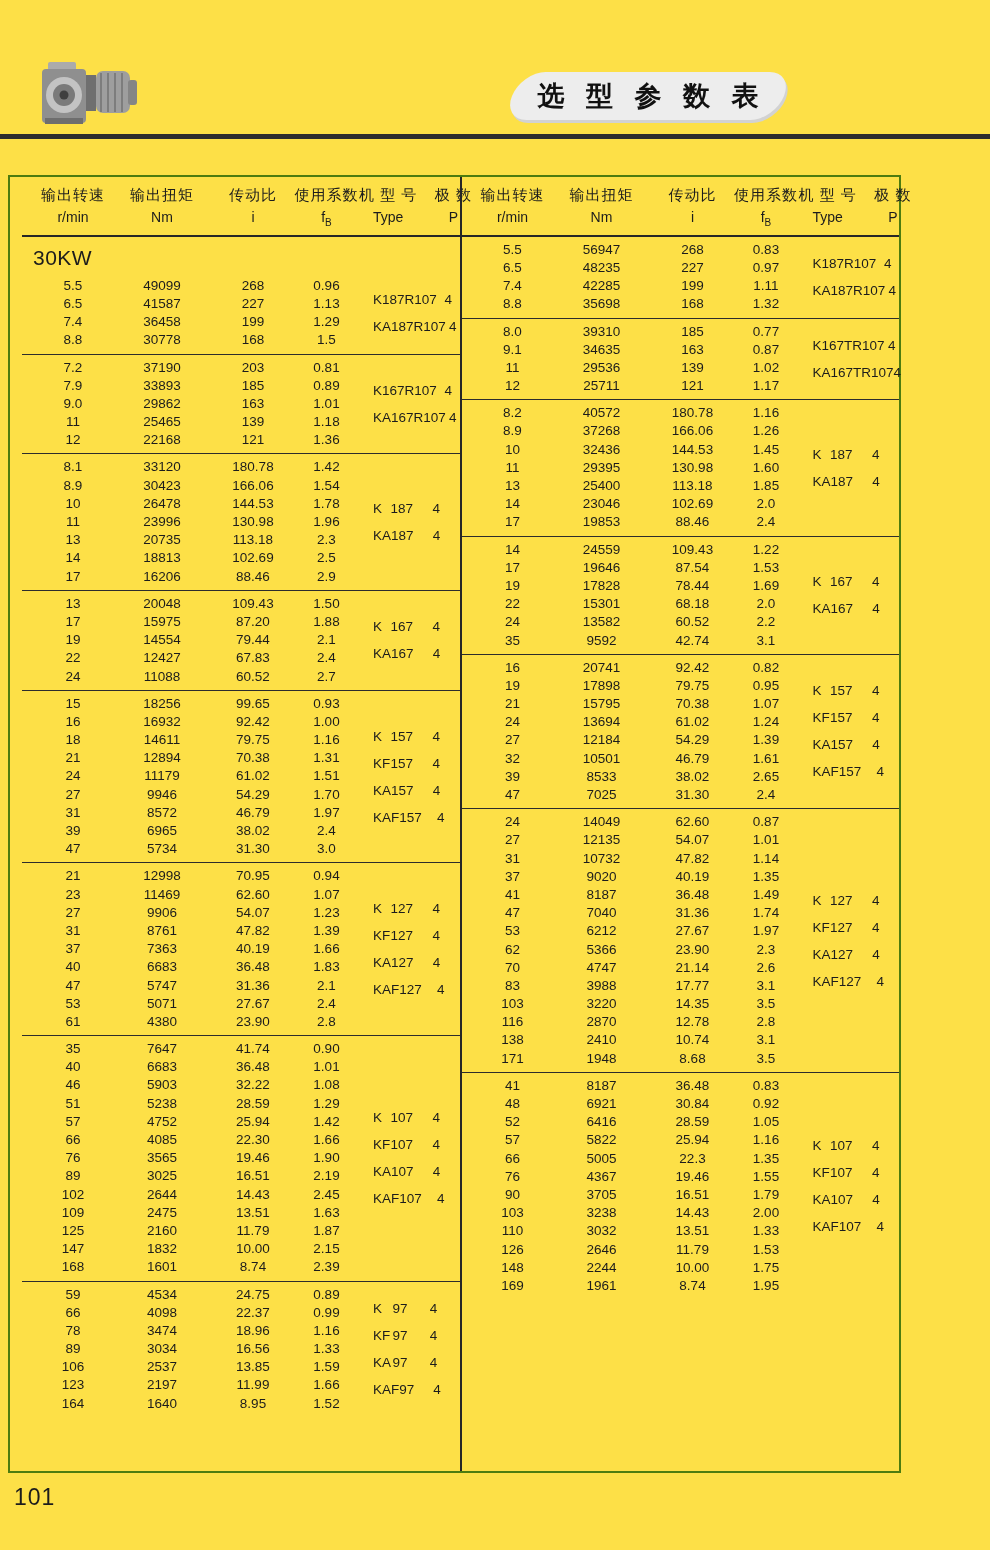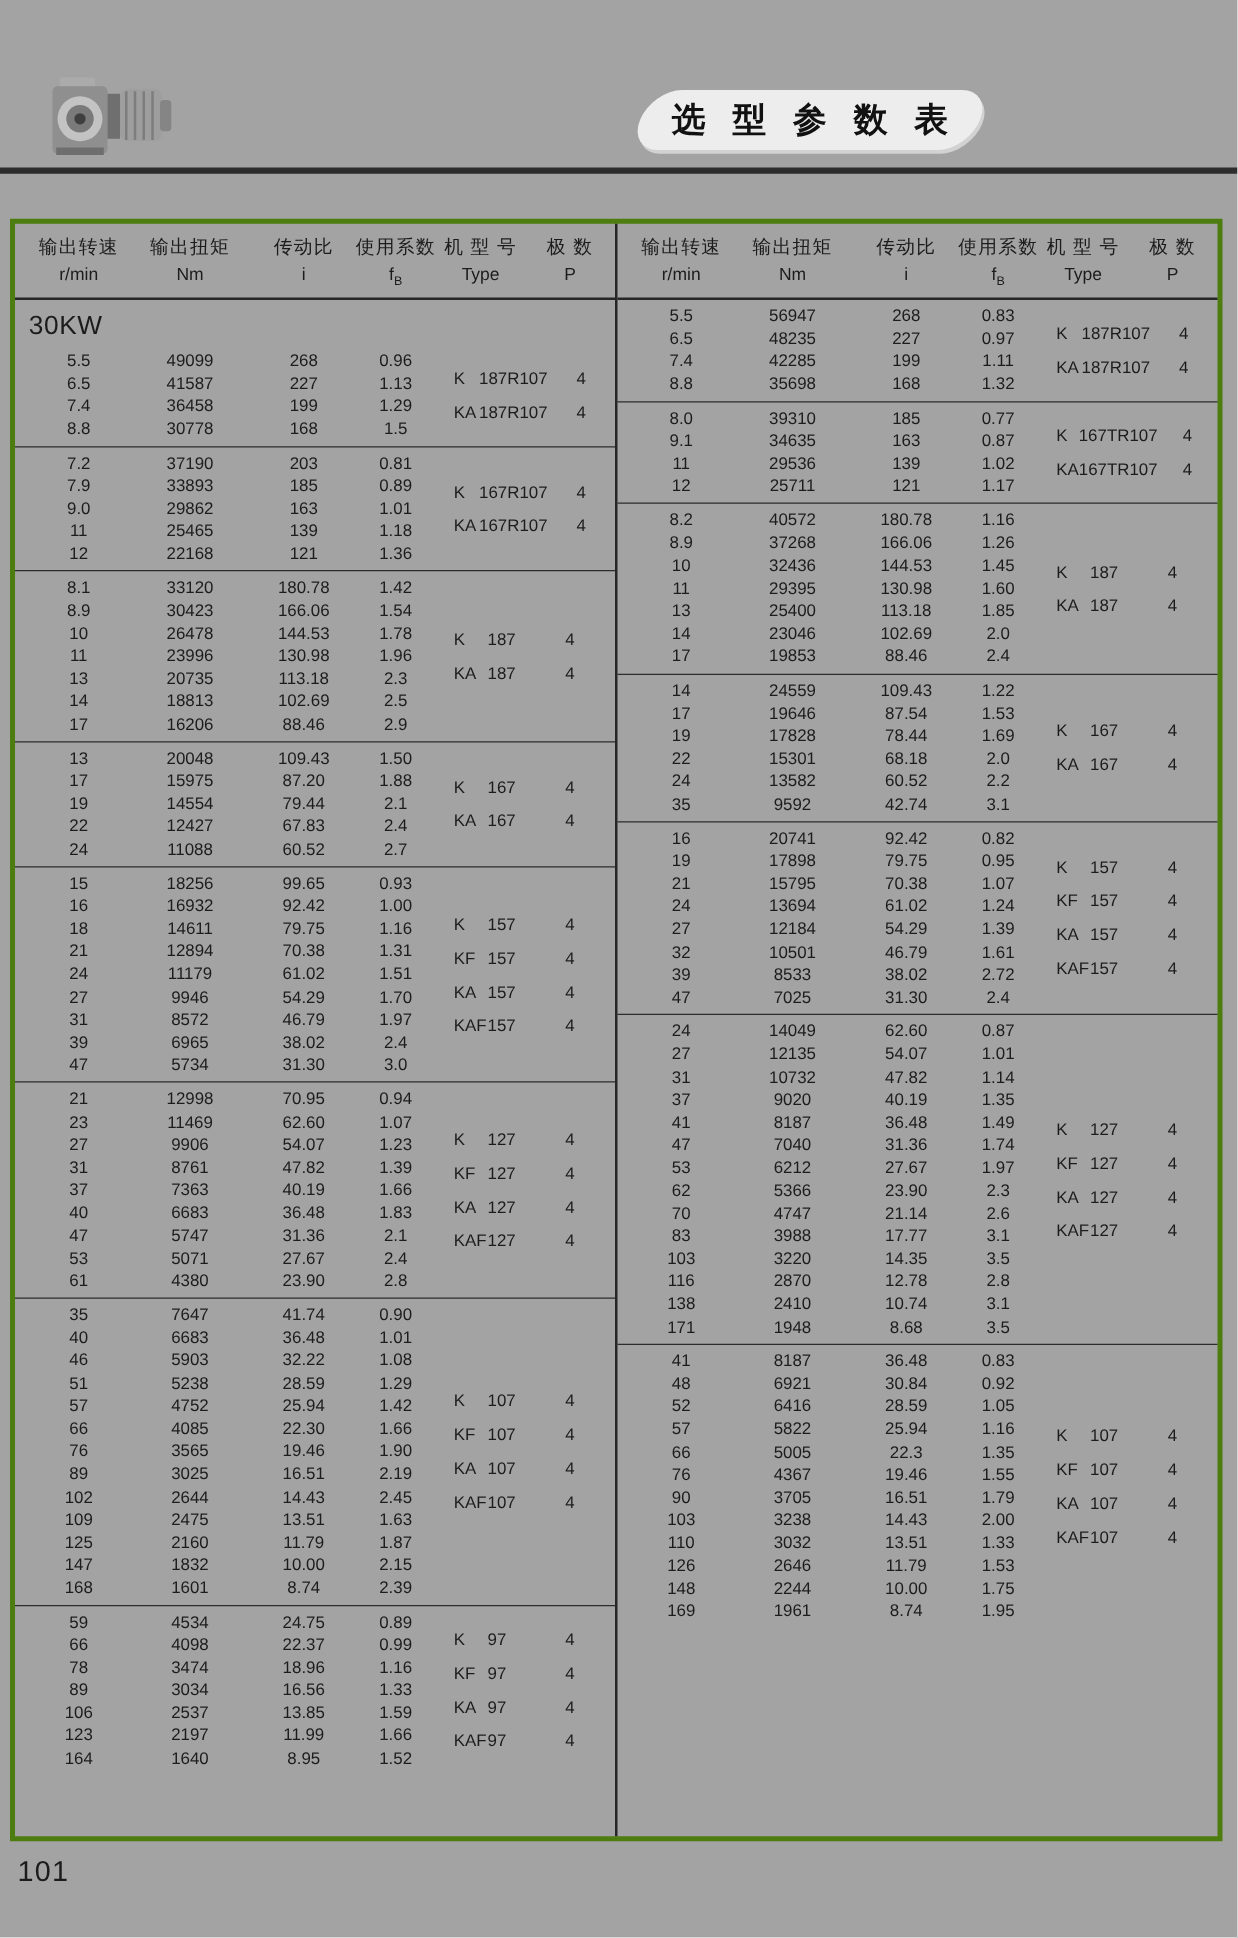--- a/index.html
+++ b/index.html
@@ -1,39 +1,39 @@
 <!DOCTYPE html>
 <html><head>
 <meta charset="utf-8">
 <style>
   html,body { margin:0; padding:0; background:#fff; }
   .page {
-    position:relative; width:990px; height:1550px; background:#a3a3a3;
+    position:relative; width:990px; height:1550px; background:#fde047;
     font-family:"Liberation Sans","DejaVu Sans",sans-serif; color:#1c1c1c;
     overflow:hidden;
   }
   
   .logo { position:absolute; left:38px; top:48px; width:102px; height:90px; }
   .banner { position:absolute; left:506px; top:72px; width:284px; height:48px; }
   .banner-shape {
     position:absolute; left:6px; top:0; right:6px; bottom:0;
     background:#ededed; border-radius:26px;
     transform:skewX(-22deg);
     box-shadow:3px 3px 0 #d2d2d2;
   }
   .banner-title {
     position:absolute; inset:0; display:flex; align-items:center; justify-content:center;
     font-size:27px; font-weight:bold; letter-spacing:7px; color:#111;
     padding-left:7px; white-space:nowrap;
   }
   .rule { position:absolute; left:0; top:134px; width:990px; height:5px; background:#2d2d2d; }
   
   .sel-table {
-    position:absolute; left:8px; top:175px; width:970px; height:1298px;
-    border:4px solid #4d7c0f; box-sizing:border-box; display:flex;
+    position:absolute; left:8px; top:175px; width:893px; height:1298px;
+    border:2px solid #4d7c0f; box-sizing:border-box; display:flex;padding-left:12px;
   }
   .col { flex:1 1 0; min-width:0; display:flex; flex-direction:column; }
   .col.right { border-left:2px solid #262626; }
   .hdr {
     display:grid; grid-template-columns:78px 100px 82px 65px 1fr 72px;
     padding:9px 0 7px 12px; border-bottom:2px solid #262626;
   }
   .hdr-cell { text-align:center; }
   .hdr-cn { font-size:15px; letter-spacing:1px; white-space:pre; }
   .hdr-en { font-size:14px; margin-top:4px; }
@@ -897,21 +897,21 @@
               <div class="row">
                 <div class="cell">32</div>
                 <div class="cell">10501</div>
                 <div class="cell">46.79</div>
                 <div class="cell">1.61</div>
               </div>
               <div class="row">
                 <div class="cell">39</div>
                 <div class="cell">8533</div>
                 <div class="cell">38.02</div>
-                <div class="cell">2.72</div>
+                <div class="cell">2.65</div>
               </div>
               <div class="row">
                 <div class="cell">47</div>
                 <div class="cell">7025</div>
                 <div class="cell">31.30</div>
                 <div class="cell">2.4</div>
               </div>
             </div>
             <div class="types">
               <div class="type-line">

